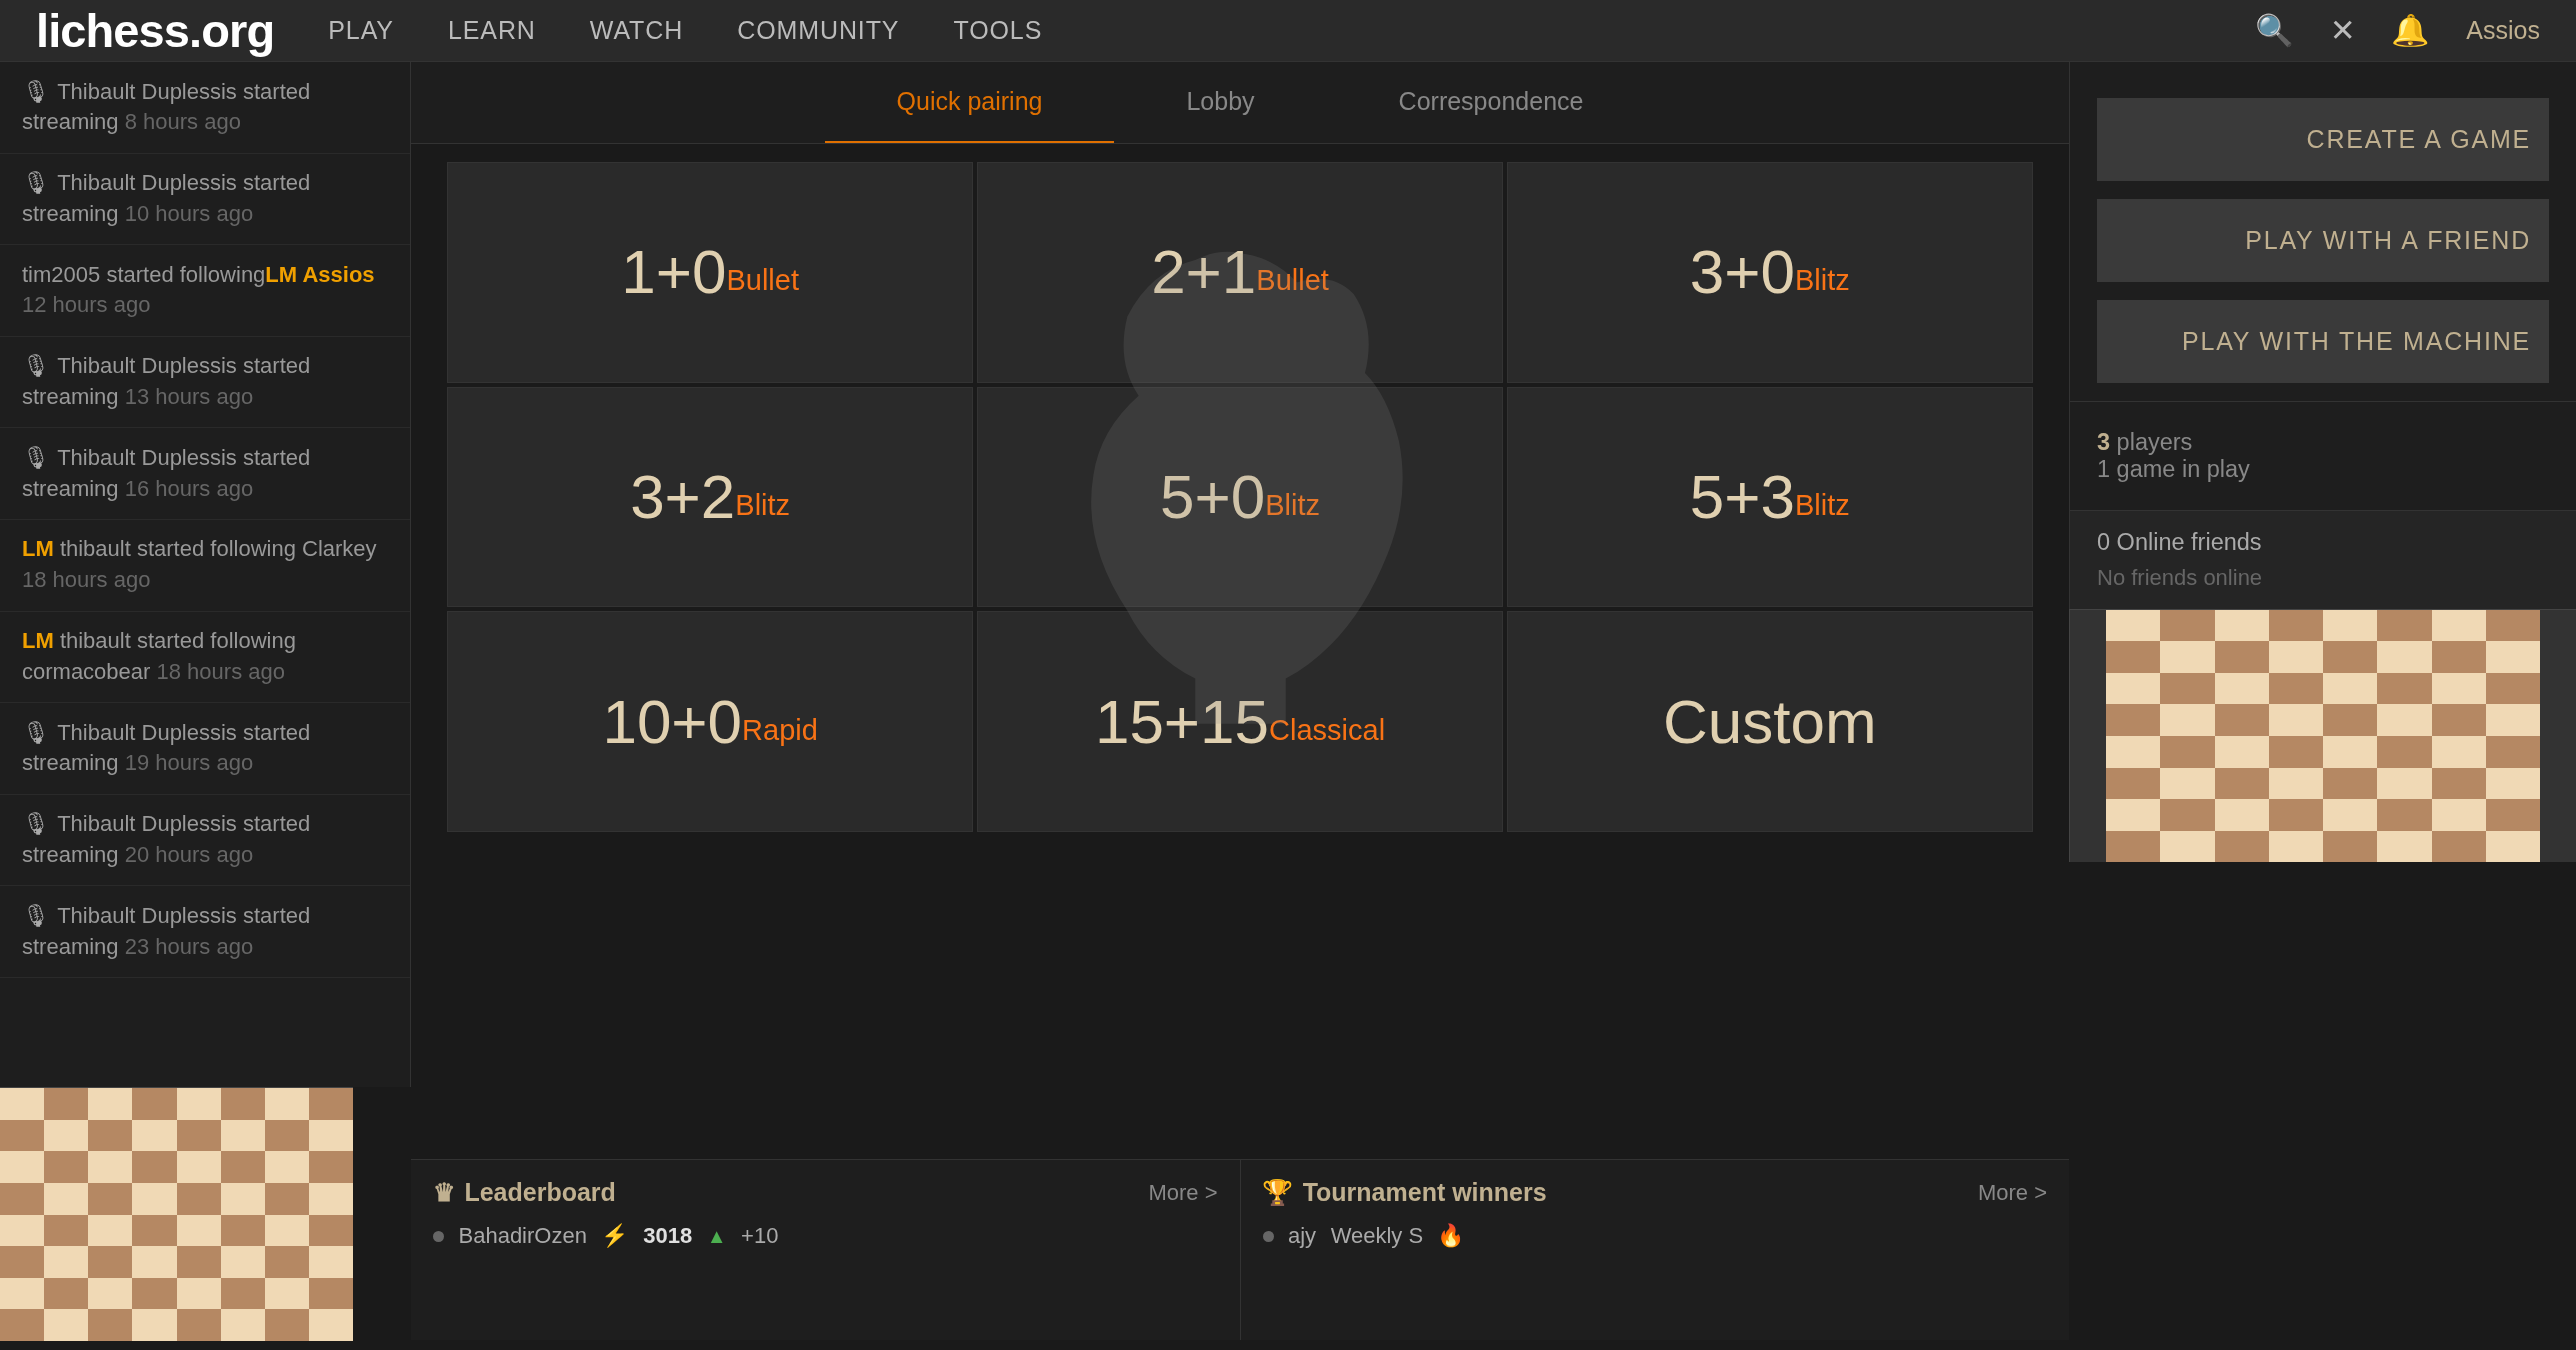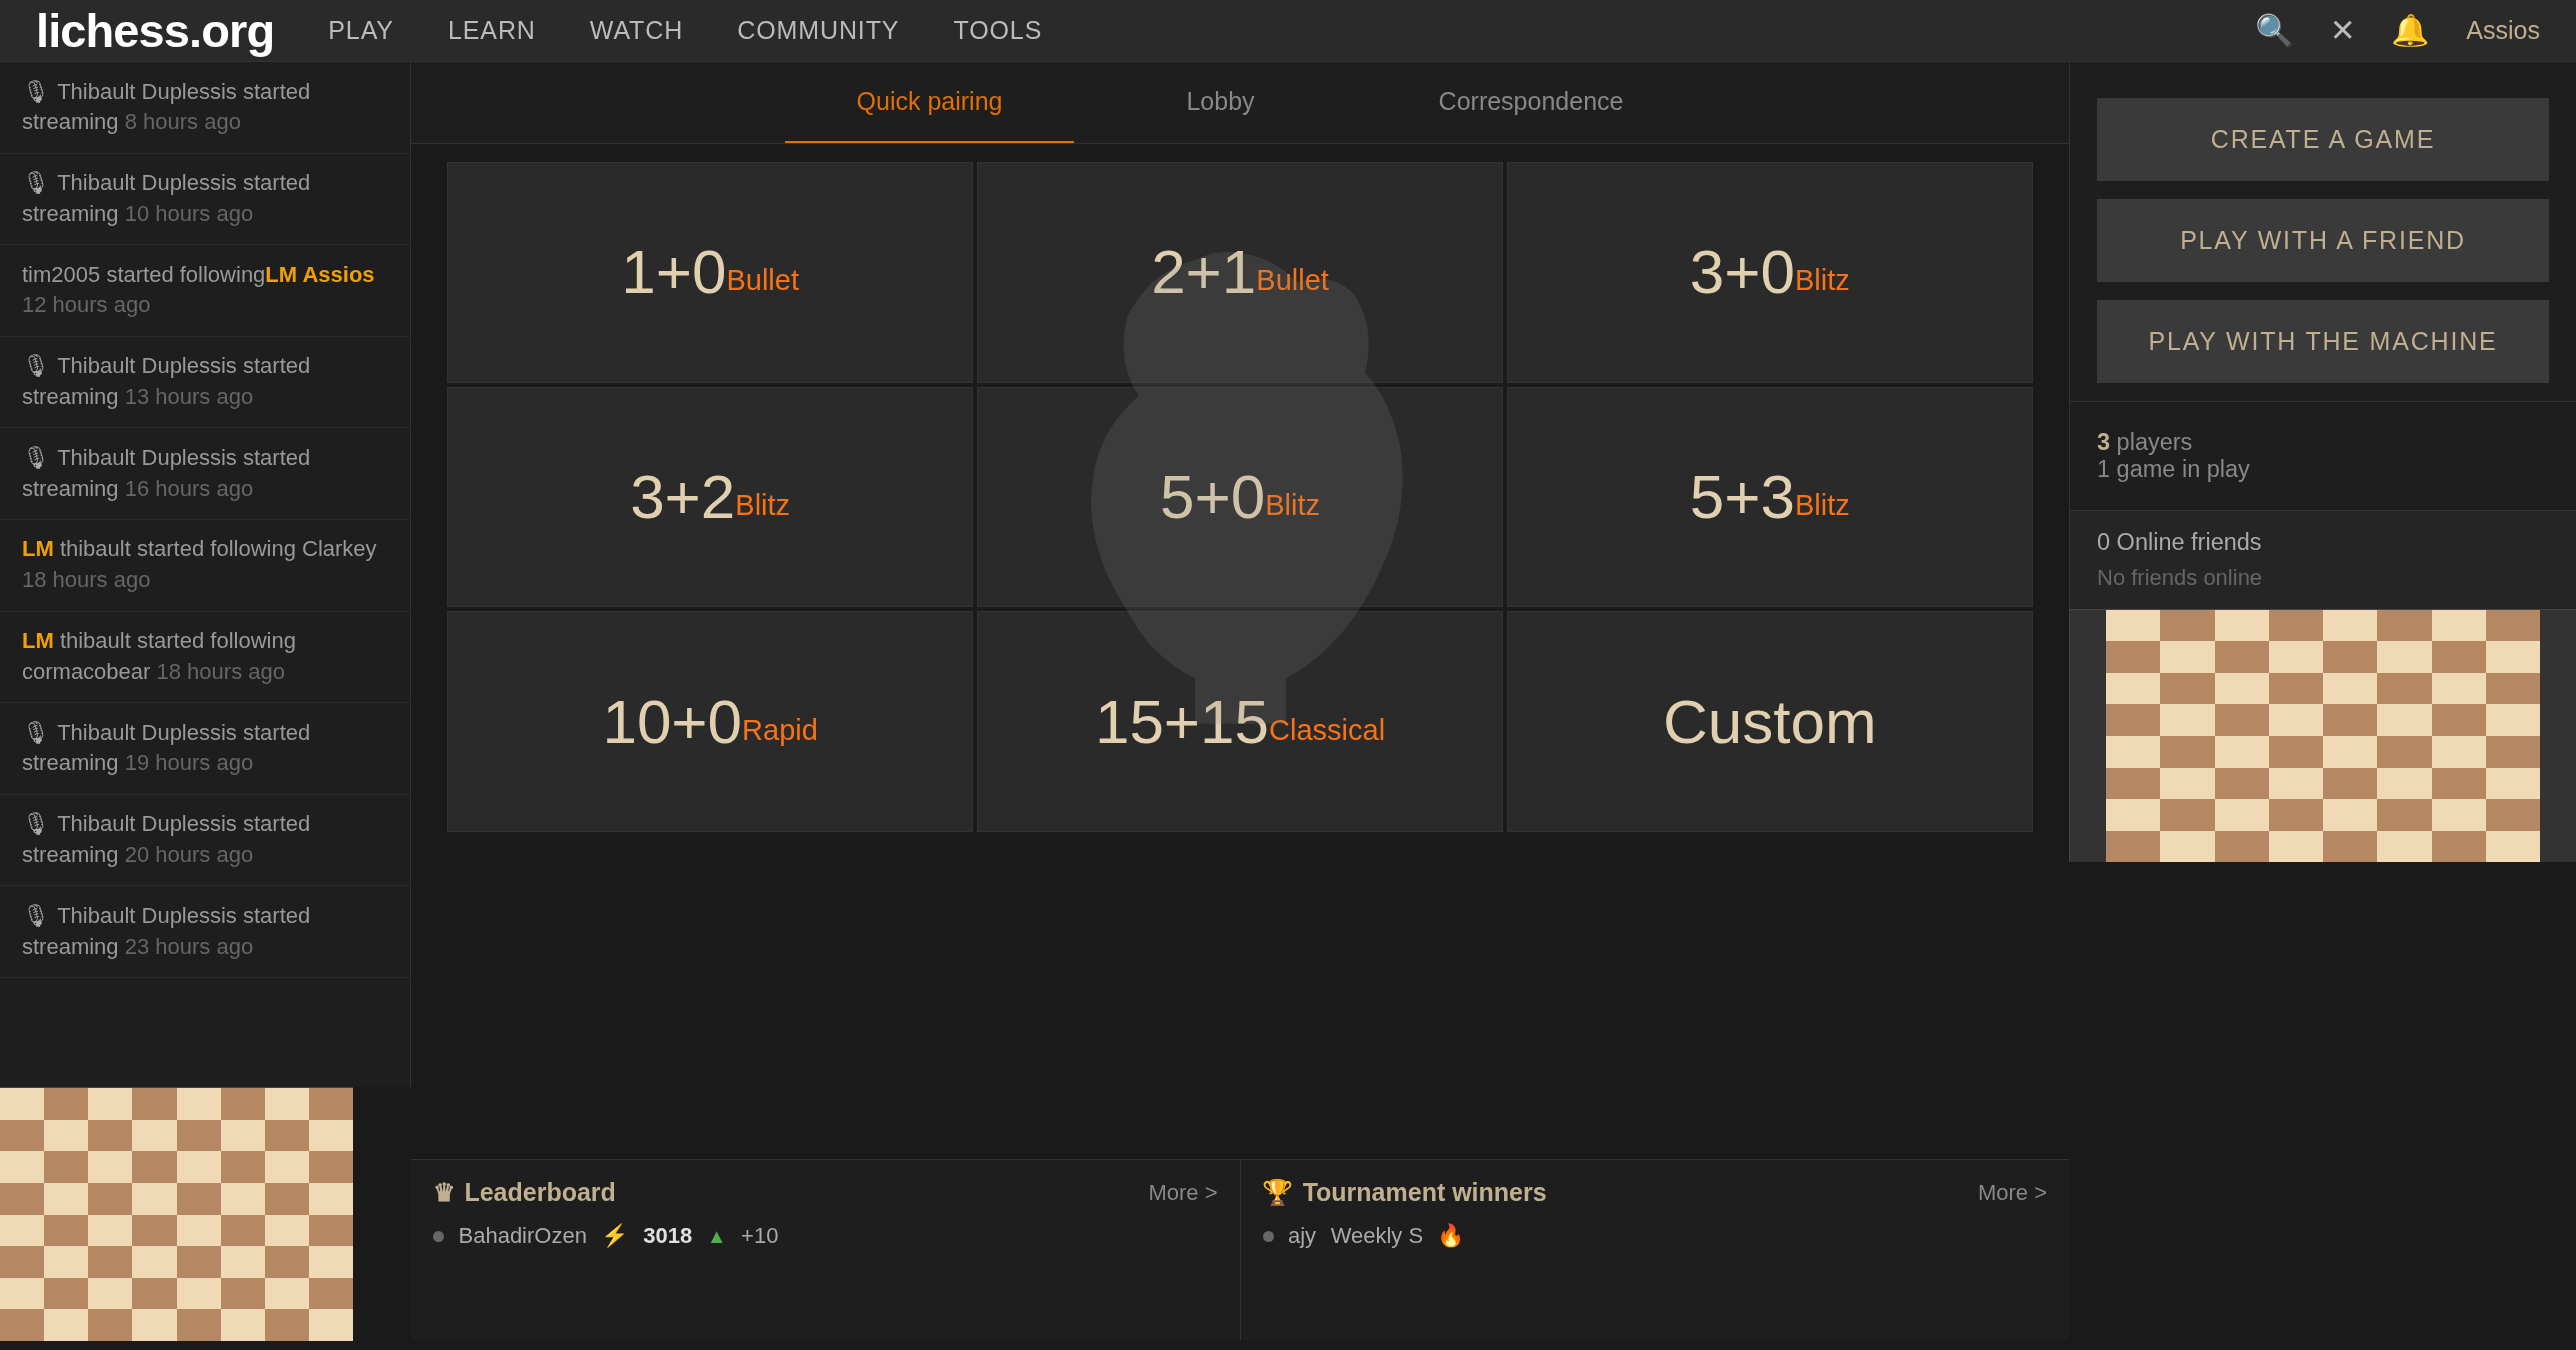--- a/index.html
+++ b/index.html
@@ -74,21 +74,20 @@
     .activity-item .time { color: #666; }
     .mic-icon { color: #aaa; margin-right: 7.2px; }
 
     
     .tabs {
       display: flex;
       justify-content: center;
       background: #1e1e1e;
       border-bottom: 0.9px solid #333;
       padding: 0 36px;
-      gap: 40px;
     }
     .tab {
       padding: 25px 72px;
       font-size: 25px;
       color: #888;
       cursor: pointer;
       border-bottom: 2.7px solid transparent;
     }
     .tab.active {
       color: #e07000;
@@ -222,21 +221,21 @@
     }
     .action-btn {
       background: #3a3a3a;
       color: #c0b090;
       border: none;
       padding: 27px 18px;
       font-size: 25px;
       text-transform: uppercase;
       letter-spacing: 1.8px;
       cursor: pointer;
-      text-align: center;
+      text-align: right;
       transition: background 0.2s;
     }
 
     
     .players-online {
       padding: 27px;
       font-size: 23.5px;
       color: #888;
       border-top: 0.9px solid #333;
     }

